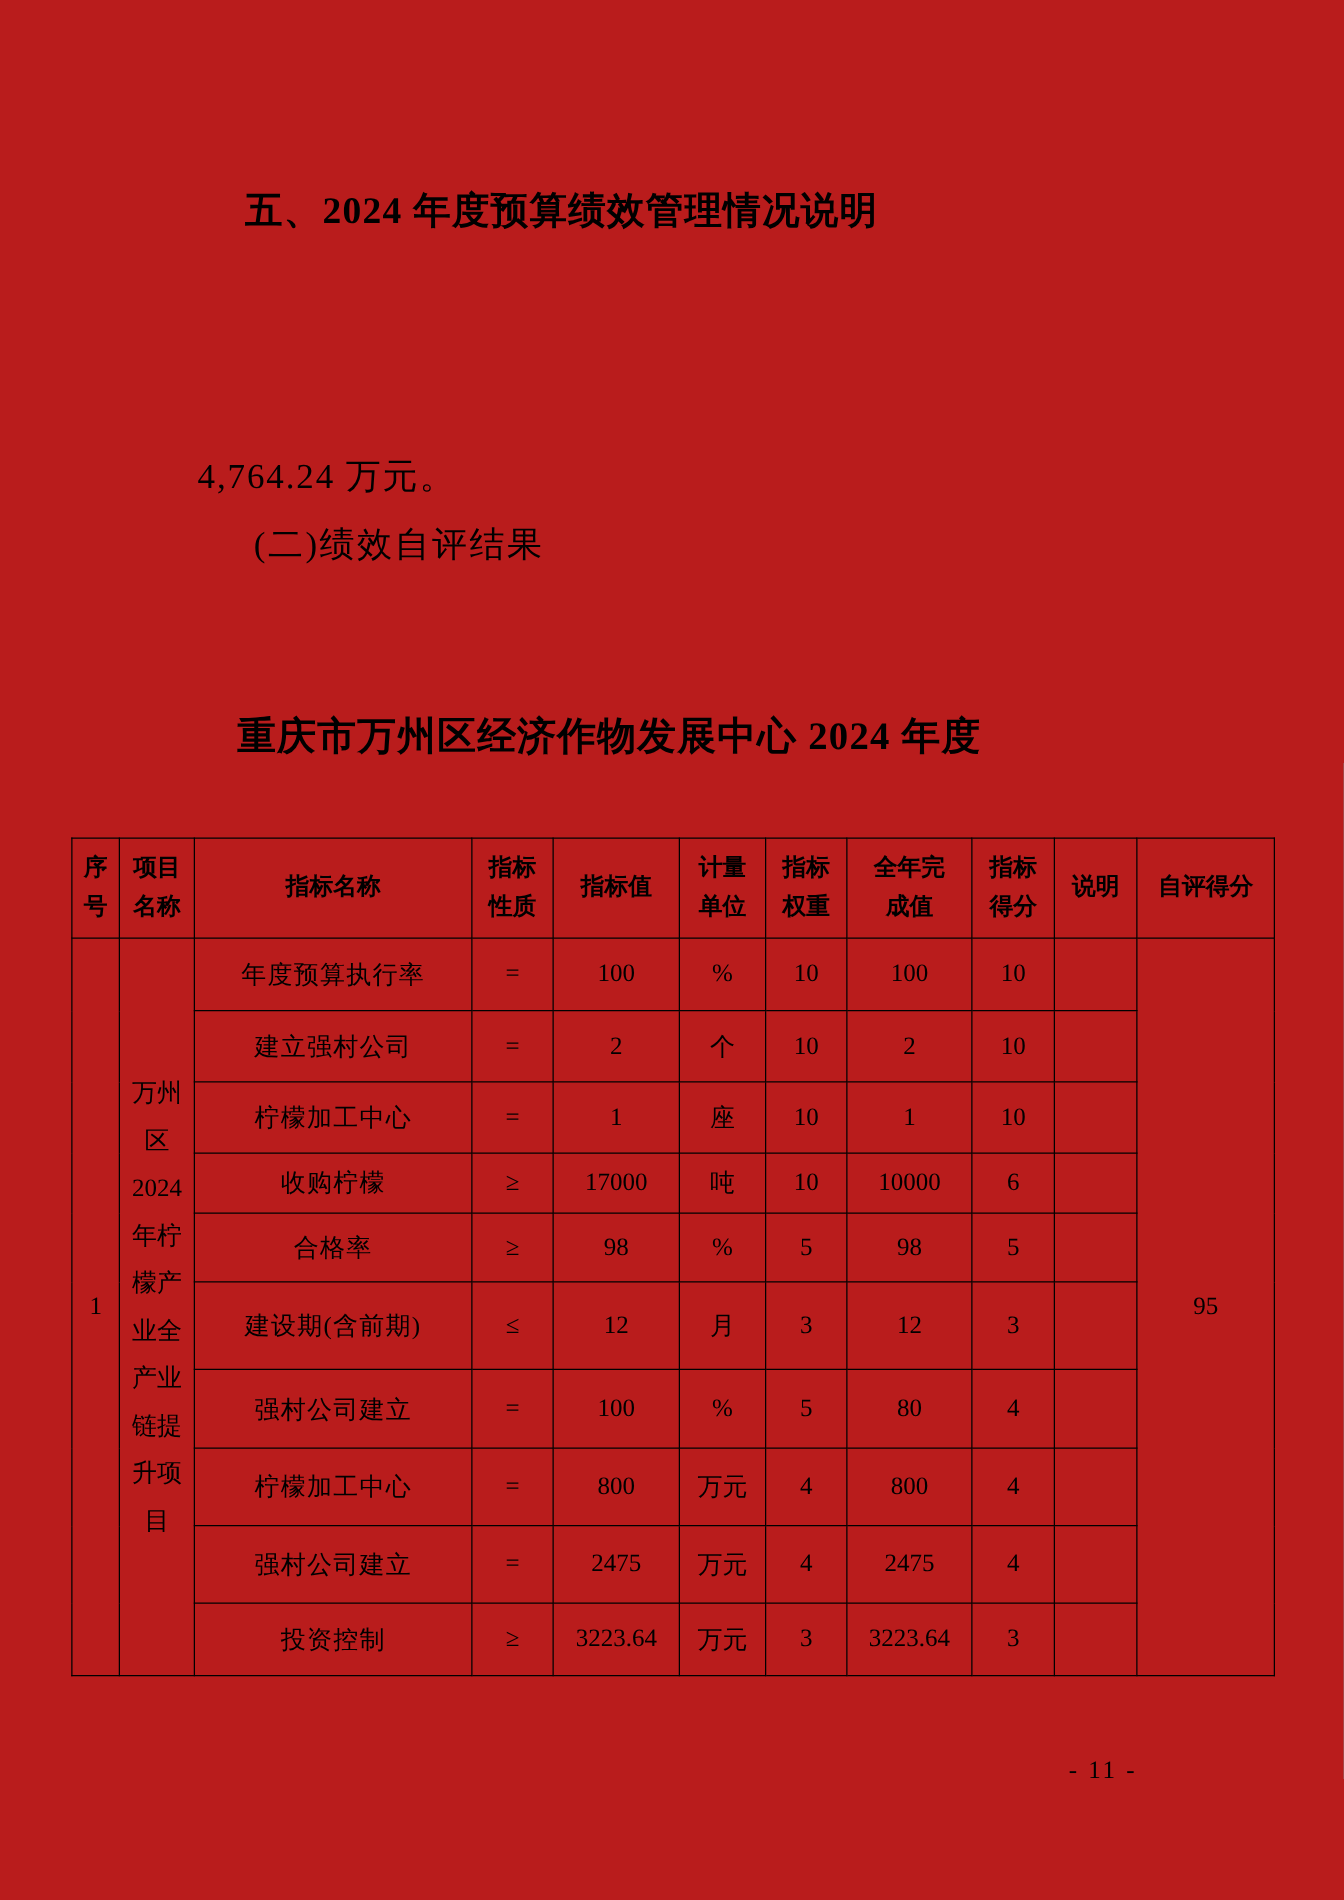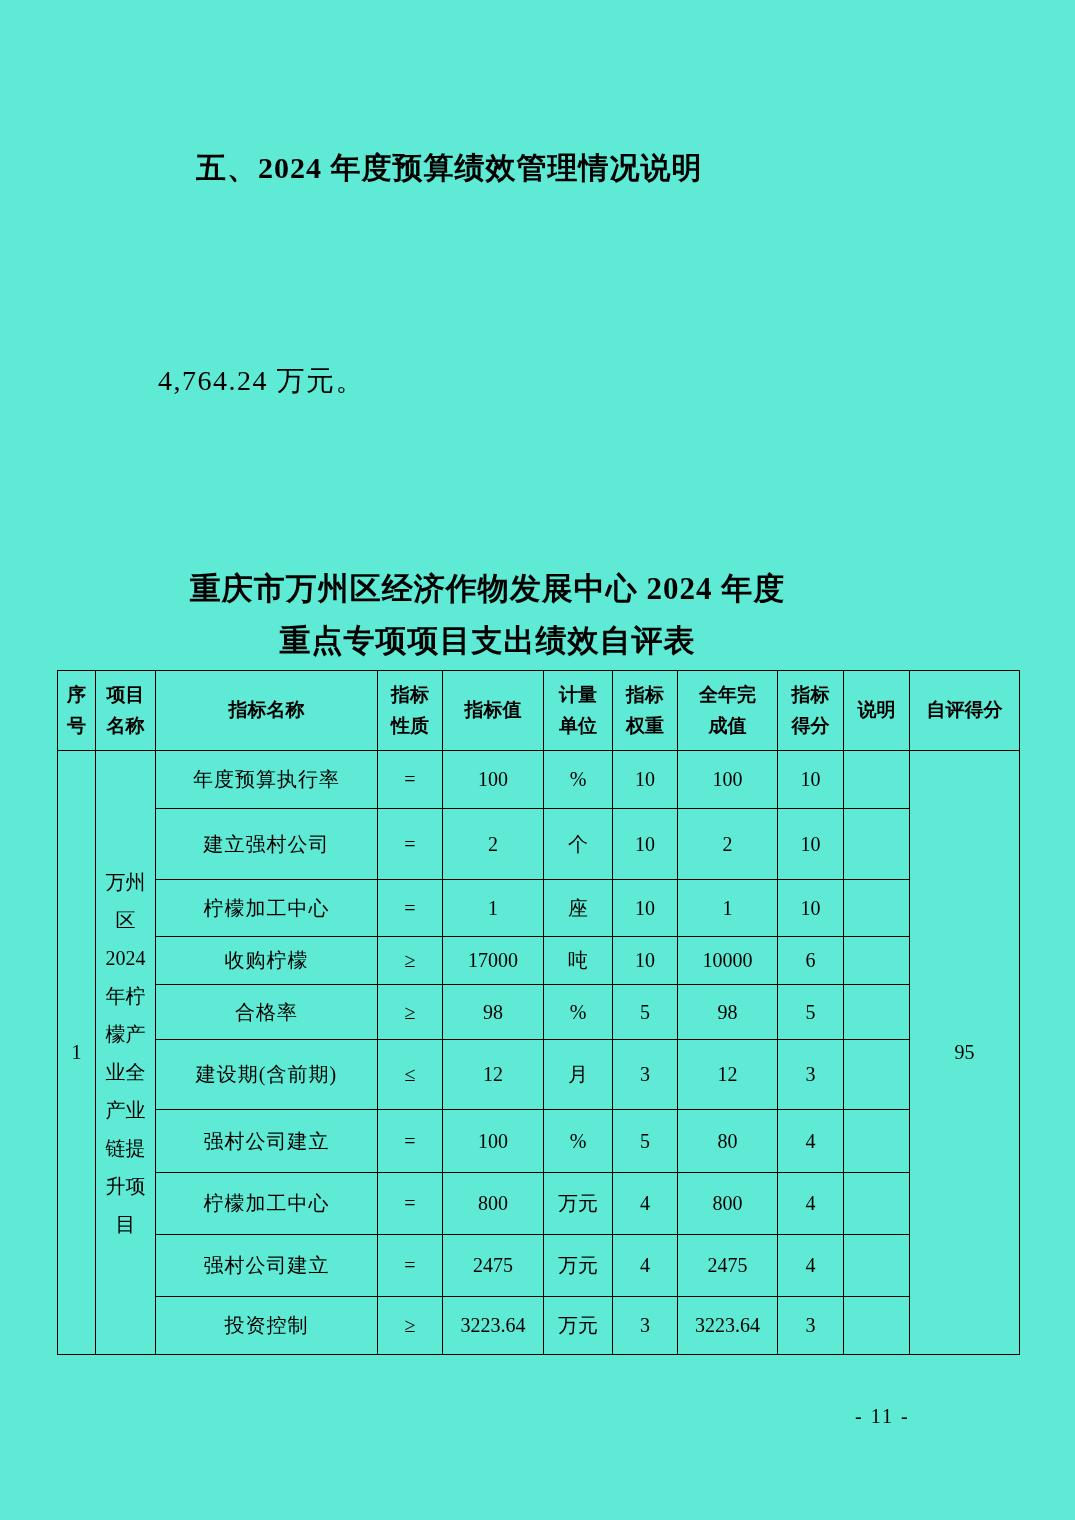--- a/index.html
+++ b/index.html
@@ -1,20 +1,20 @@
 <!DOCTYPE html>
 <html><head>
 <meta charset="utf-8">
 <style>
   html,body{margin:0;padding:0;background:#888;}
   .page{
     position:relative;
     width:1075px;height:1520px;
     margin:0 auto;
-    background:#5eead4;
+    background:#b91c1c;
     color:#000;
     font-family:"Liberation Serif","DejaVu Serif",serif;
     overflow:hidden;
   }
   .abs{position:absolute;white-space:nowrap;}
   .section-heading{
     left:196px;top:148px;
     font-size:30px;font-weight:bold;letter-spacing:1px;
   }
   .sub-heading{
@@ -52,21 +52,21 @@
   table.perf td{font-size:20px;}
   td.indicator-name-cell{letter-spacing:1px;}
   td.project-name-cell{
     font-size:21px;line-height:38px;
     padding:60px 4px 0 4px;
     white-space:normal;word-wrap:normal;
   }
   td.serial-cell,td.self-eval-score-cell{font-size:20px;}
   
   tbody.perf-body tr:nth-child(1){height:58px;}
-  tbody.perf-body tr:nth-child(2){height:71px;}
+  tbody.perf-body tr:nth-child(2){height:57px;}
   tbody.perf-body tr:nth-child(3){height:57px;}
   tbody.perf-body tr:nth-child(4){height:48px;}
   tbody.perf-body tr:nth-child(5){height:55px;}
   tbody.perf-body tr:nth-child(6){height:70px;}
   tbody.perf-body tr:nth-child(7){height:63px;}
   tbody.perf-body tr:nth-child(8){height:62px;}
   tbody.perf-body tr:nth-child(9){height:62px;}
   tbody.perf-body tr:nth-child(10){height:58px;}
   .page-number{
     left:855px;top:1405px;
@@ -76,24 +76,24 @@
 </head>
 <body>
 
 <div class="page">
 
   <div class="abs section-heading">五、2024 年度预算绩效管理情况说明</div>
 
 
   <div class="abs para p3">4,764.24 万元。</div>
 
+  <div class="abs sub-heading s2">(二)绩效自评结果</div>
 
 
   <div class="abs table-title t1">重庆市万州区经济作物发展中心 2024 年度</div>
-  <div class="abs table-title t2">重点专项项目支出绩效自评表</div>
 
   <table class="perf">
     <colgroup>
         <col style="width: 38px;">
         <col style="width: 60px;">
         <col style="width: 222px;">
         <col style="width: 65px;">
         <col style="width: 101px;">
         <col style="width: 69px;">
         <col style="width: 65px;">

